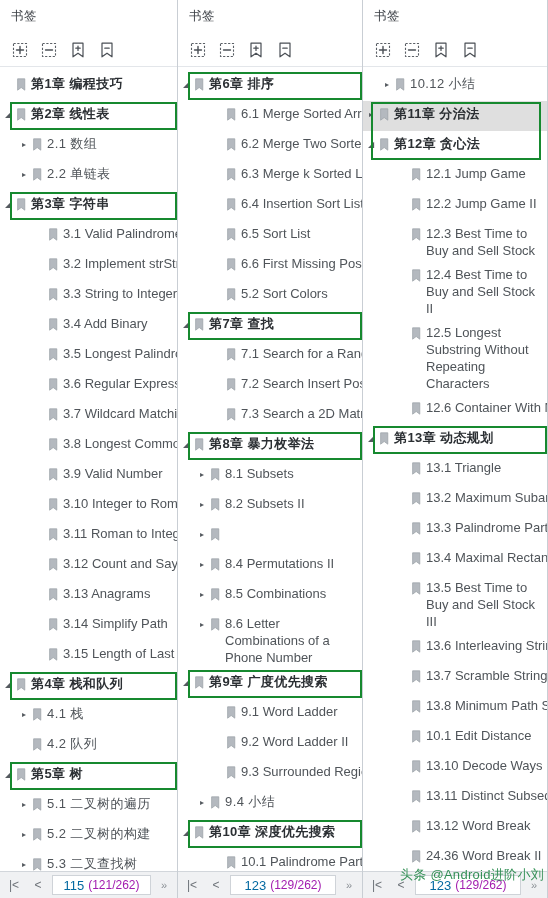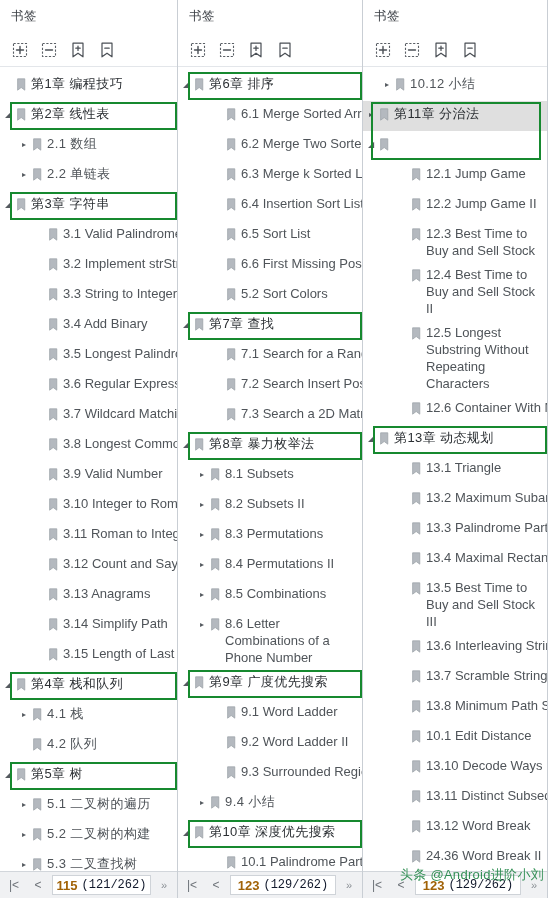--- a/index.html
+++ b/index.html
@@ -111,21 +111,21 @@
   .label {
     flex: 1 1 auto;
     font-size: 13px;
     line-height: 17px;
     color: #4f5459;
     padding-left: 3px;
     padding-right: 2px;
   }
   .row.chapter > .label {
     color: #2b2f33;
-    font-weight: normal;
+    font-weight: bold;
   }
   .label.cn { letter-spacing: .4px; }
 
   
   .ind0 { padding-left: 2px; }
   .ind1 { padding-left: 18px; }
   .ind2 { padding-left: 34px; }
 
   
   .row.hl::after {
@@ -174,27 +174,26 @@
     background: #ffffff;
     border: 1px solid #cfd3d8;
     display: flex;
     align-items: center;
     justify-content: center;
     gap: 4px;
     overflow: hidden;
   }
   .pg-cur {
     font-size: 13px;
-    font-weight: bold;
-    color: #a16207;
+    font-weight: normal;
+    color: #0369a1;
   }
   .pg-tot {
     font-size: 12px;
-    color: #0f172a;
-    font-family: Liberation Mono, monospace;
+    color: #a21caf;
   }
   .pg-end {
     width: 18px; height: 21px;
     display: flex; align-items: center; justify-content: center;
     color: #8b9096;
     font-size: 11px;
     cursor: pointer;
   }
 
   
@@ -669,21 +668,20 @@
           </span>
           <span class="label">8.2 Subsets II</span>
         </div>
         <div class="row ind1">
           <span class="twisty">▸</span>
           <span class="bm-ico">
             <svg width="11" height="13" viewBox="0 0 11 13">
               <use href="#ic-bookmark-row"></use>
             </svg>
           </span>
-          <span class="label">8.3 Permutations</span>
         </div>
         <div class="row ind1">
           <span class="twisty">▸</span>
           <span class="bm-ico">
             <svg width="11" height="13" viewBox="0 0 11 13">
               <use href="#ic-bookmark-row"></use>
             </svg>
           </span>
           <span class="label">8.4 Permutations II</span>
         </div>
@@ -826,20 +824,21 @@
             </span>
             <span class="label cn">第11章  分治法</span>
           </div>
           <div class="row ind0 chapter">
             <span class="twisty open">◢</span>
             <span class="bm-ico">
               <svg width="11" height="13" viewBox="0 0 11 13">
                 <use href="#ic-bookmark-row"></use>
               </svg>
             </span>
+            <span class="label cn">第12章  贪心法</span>
           </div>
         </div>
         <div class="row ind2">
           <span class="twisty empty">▸</span>
           <span class="bm-ico">
             <svg width="11" height="13" viewBox="0 0 11 13">
               <use href="#ic-bookmark-row"></use>
             </svg>
           </span>
           <span class="label">12.1 Jump Game</span>

